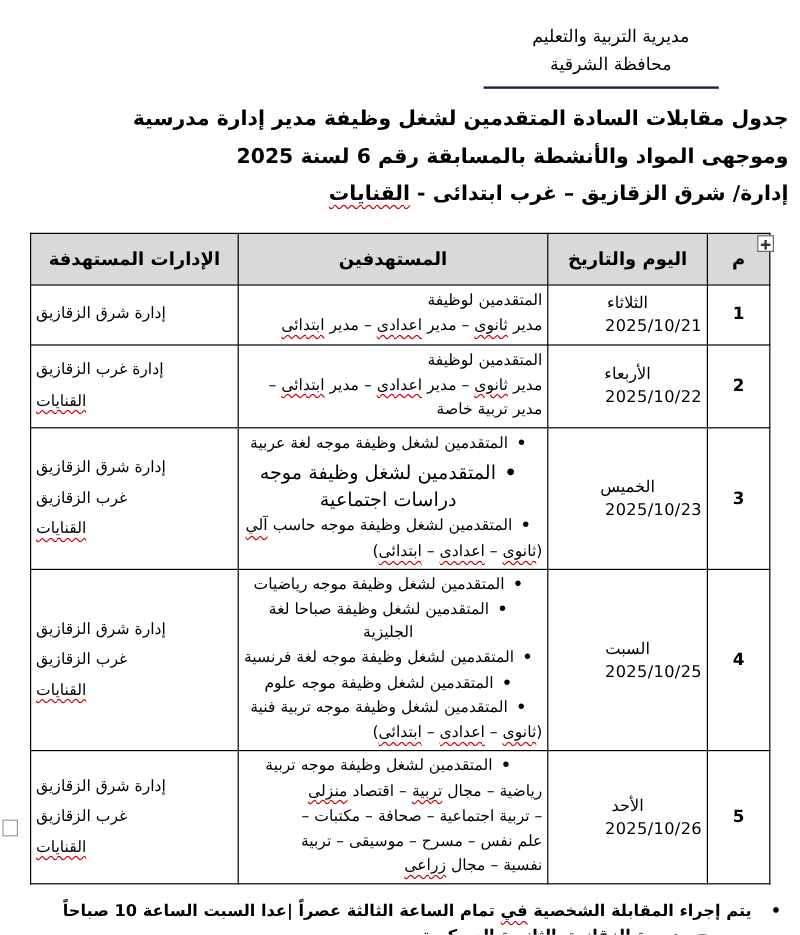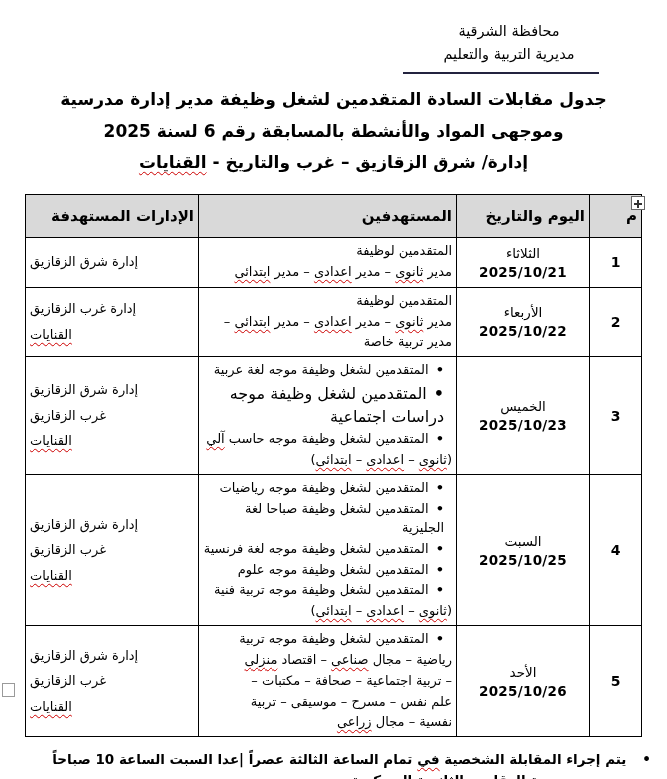--- a/index.html
+++ b/index.html
@@ -14,38 +14,38 @@
     width:300px;margin:20px 8px 0 auto;
     text-align:center;font-size:14.5px;line-height:1.6;
   }
   .agency div{white-space:nowrap;}
   .agency-underline{
     width:196px;height:0;border-bottom:2px solid #23233f;
     margin:6px 60px 0 auto;
   }
   
   .titles{
-    margin:10px 10px 0 10px;text-align:center;
+    margin:10px 10px 0 10px;
     font-weight:bold;font-size:17px;line-height:1.85;
   }
   .titles .t-row{letter-spacing:.2px;}
   
   table.schedule{
     width:616px;margin:15px auto 0;border-collapse:collapse;table-layout:fixed;
   }
   .schedule th,.schedule td{border:1.6px solid #000;padding:2px 4px;vertical-align:middle;}
   .schedule thead th{
-    background:#d9d9d9;font-weight:bold;font-size:15px;height:38px;text-align:right;
+    background:#d9d9d9;font-weight:bold;font-size:15px;height:38px;text-align:center;
   }
   td.num{font-weight:bold;font-size:14px;text-align:center;}
   td.daycell{text-align:center;font-size:13.5px;}
-  td.daycell .date{font-weight:bold;margin-top:3px;letter-spacing:.3px;}
+  td.daycell .date{font-weight:normal;margin-top:3px;letter-spacing:.3px;text-align:right;}
   td.targets{font-size:13px;}
   .t-line{text-align:right;margin:2px 0;line-height:1.45;}
-  .t-line.bulleted{text-align:right;padding-right:8px;}
+  .t-line.bulleted{text-align:center;padding-right:8px;}
   .t-line.small{font-size:16px;}
   .bullet-mark{margin-left:7px;font-weight:bold;}
   td.admins{font-size:13px;}
   .a-line{text-align:left;margin:6px 0;line-height:1.5;}
   
   .notes{margin:12px 16px 0 12px;font-weight:bold;font-size:13.5px;}
   .note{display:flex;gap:9px;margin-bottom:7px;line-height:1.55;}
   .note .bullet-mark{flex:none;}
   .note .note-text{flex:1;text-align:right;}
   
@@ -66,29 +66,29 @@
   
   .square-artifact{
     position:absolute;top:683px;left:2px;width:13px;height:14px;
     border:1.5px solid #9a9a9a;background:#fff;box-sizing:border-box;
   }
 </style>
 </head>
 <body>
 
 <div class="agency">
+  <div>مديرية التربية والتعليم</div>
   <div>محافظة الشرقية</div>
-  <div>مديرية التربية والتعليم</div>
   <div class="agency-underline"></div>
 </div>
 
 <div class="titles">
   <div class="t-row">جدول مقابلات السادة المتقدمين لشغل وظيفة مدير إدارة مدرسية</div>
   <div class="t-row">وموجهى المواد والأنشطة بالمسابقة رقم 6 لسنة 2025</div>
-  <div class="t-row"><span>إدارة/ شرق الزقازيق – غرب والتاريخ - </span><span class="sq">القنايات</span></div>
+  <div class="t-row"><span>إدارة/ شرق الزقازيق – غرب ابتدائى - </span><span class="sq">القنايات</span></div>
 </div>
 
 <table class="schedule">
   <colgroup>
     <col style="width:52px">
       <col style="width:133px">
       <col style="width:258px">
       <col style="width:173px">
   </colgroup>
   <thead>
@@ -169,21 +169,21 @@
         </td>
       </tr>
       <tr style="height: 106px;">
         <td class="num">5</td>
         <td class="daycell">
           <div>الأحد</div>
           <div class="date">2025/10/26</div>
         </td>
         <td class="targets">
           <div class="t-line bulleted"><span class="bullet-mark">•</span><span>المتقدمين لشغل وظيفة موجه تربية</span></div>
-          <div class="t-line"><span>رياضية – مجال </span><span class="sq">صناعى</span><span> – اقتصاد </span><span class="sq">منزلى</span></div>
+          <div class="t-line"><span>رياضية – مجال </span><span class="sq">تربية</span><span> – اقتصاد </span><span class="sq">منزلى</span></div>
           <div class="t-line"><span>– تربية اجتماعية – صحافة – مكتبات –</span></div>
           <div class="t-line"><span>علم نفس – مسرح – موسيقى – تربية</span></div>
           <div class="t-line"><span>نفسية – مجال </span><span class="sq">زراعى</span></div>
         </td>
         <td class="admins">
           <div class="a-line"><span>إدارة شرق الزقازيق</span></div>
           <div class="a-line"><span>غرب الزقازيق</span></div>
           <div class="a-line"><span class="sq">القنايات</span></div>
         </td>
       </tr>

